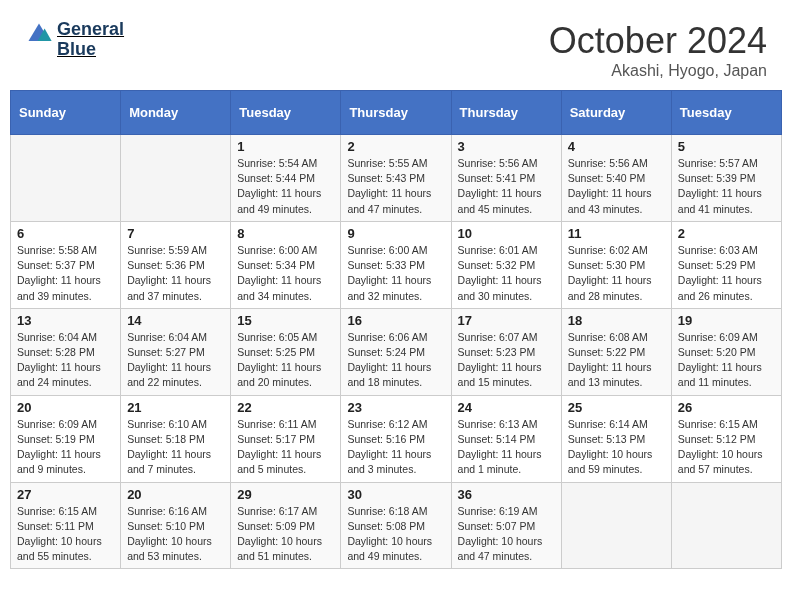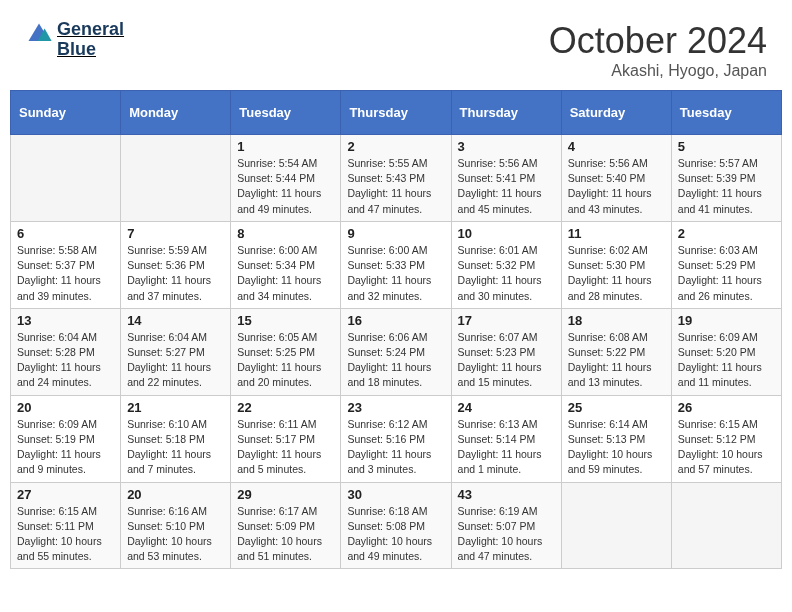--- a/index.html
+++ b/index.html
@@ -252,20 +252,20 @@
         </td>
         <td>
           <span class="day-number">29</span>
           <div class="day-info">Sunrise: 6:17 AM<br>Sunset: 5:09 PM<br>Daylight: 10 hours and 51 minutes.</div>
         </td>
         <td>
           <span class="day-number">30</span>
           <div class="day-info">Sunrise: 6:18 AM<br>Sunset: 5:08 PM<br>Daylight: 10 hours and 49 minutes.</div>
         </td>
         <td>
-          <span class="day-number">43</span>
+          <span class="day-number">36</span>
           <div class="day-info">Sunrise: 6:19 AM<br>Sunset: 5:07 PM<br>Daylight: 10 hours and 47 minutes.</div>
         </td>
         <td class="empty-cell"></td>
         <td class="empty-cell"></td>
       </tr>
     </tbody>
 </table>
 
 </body></html>

